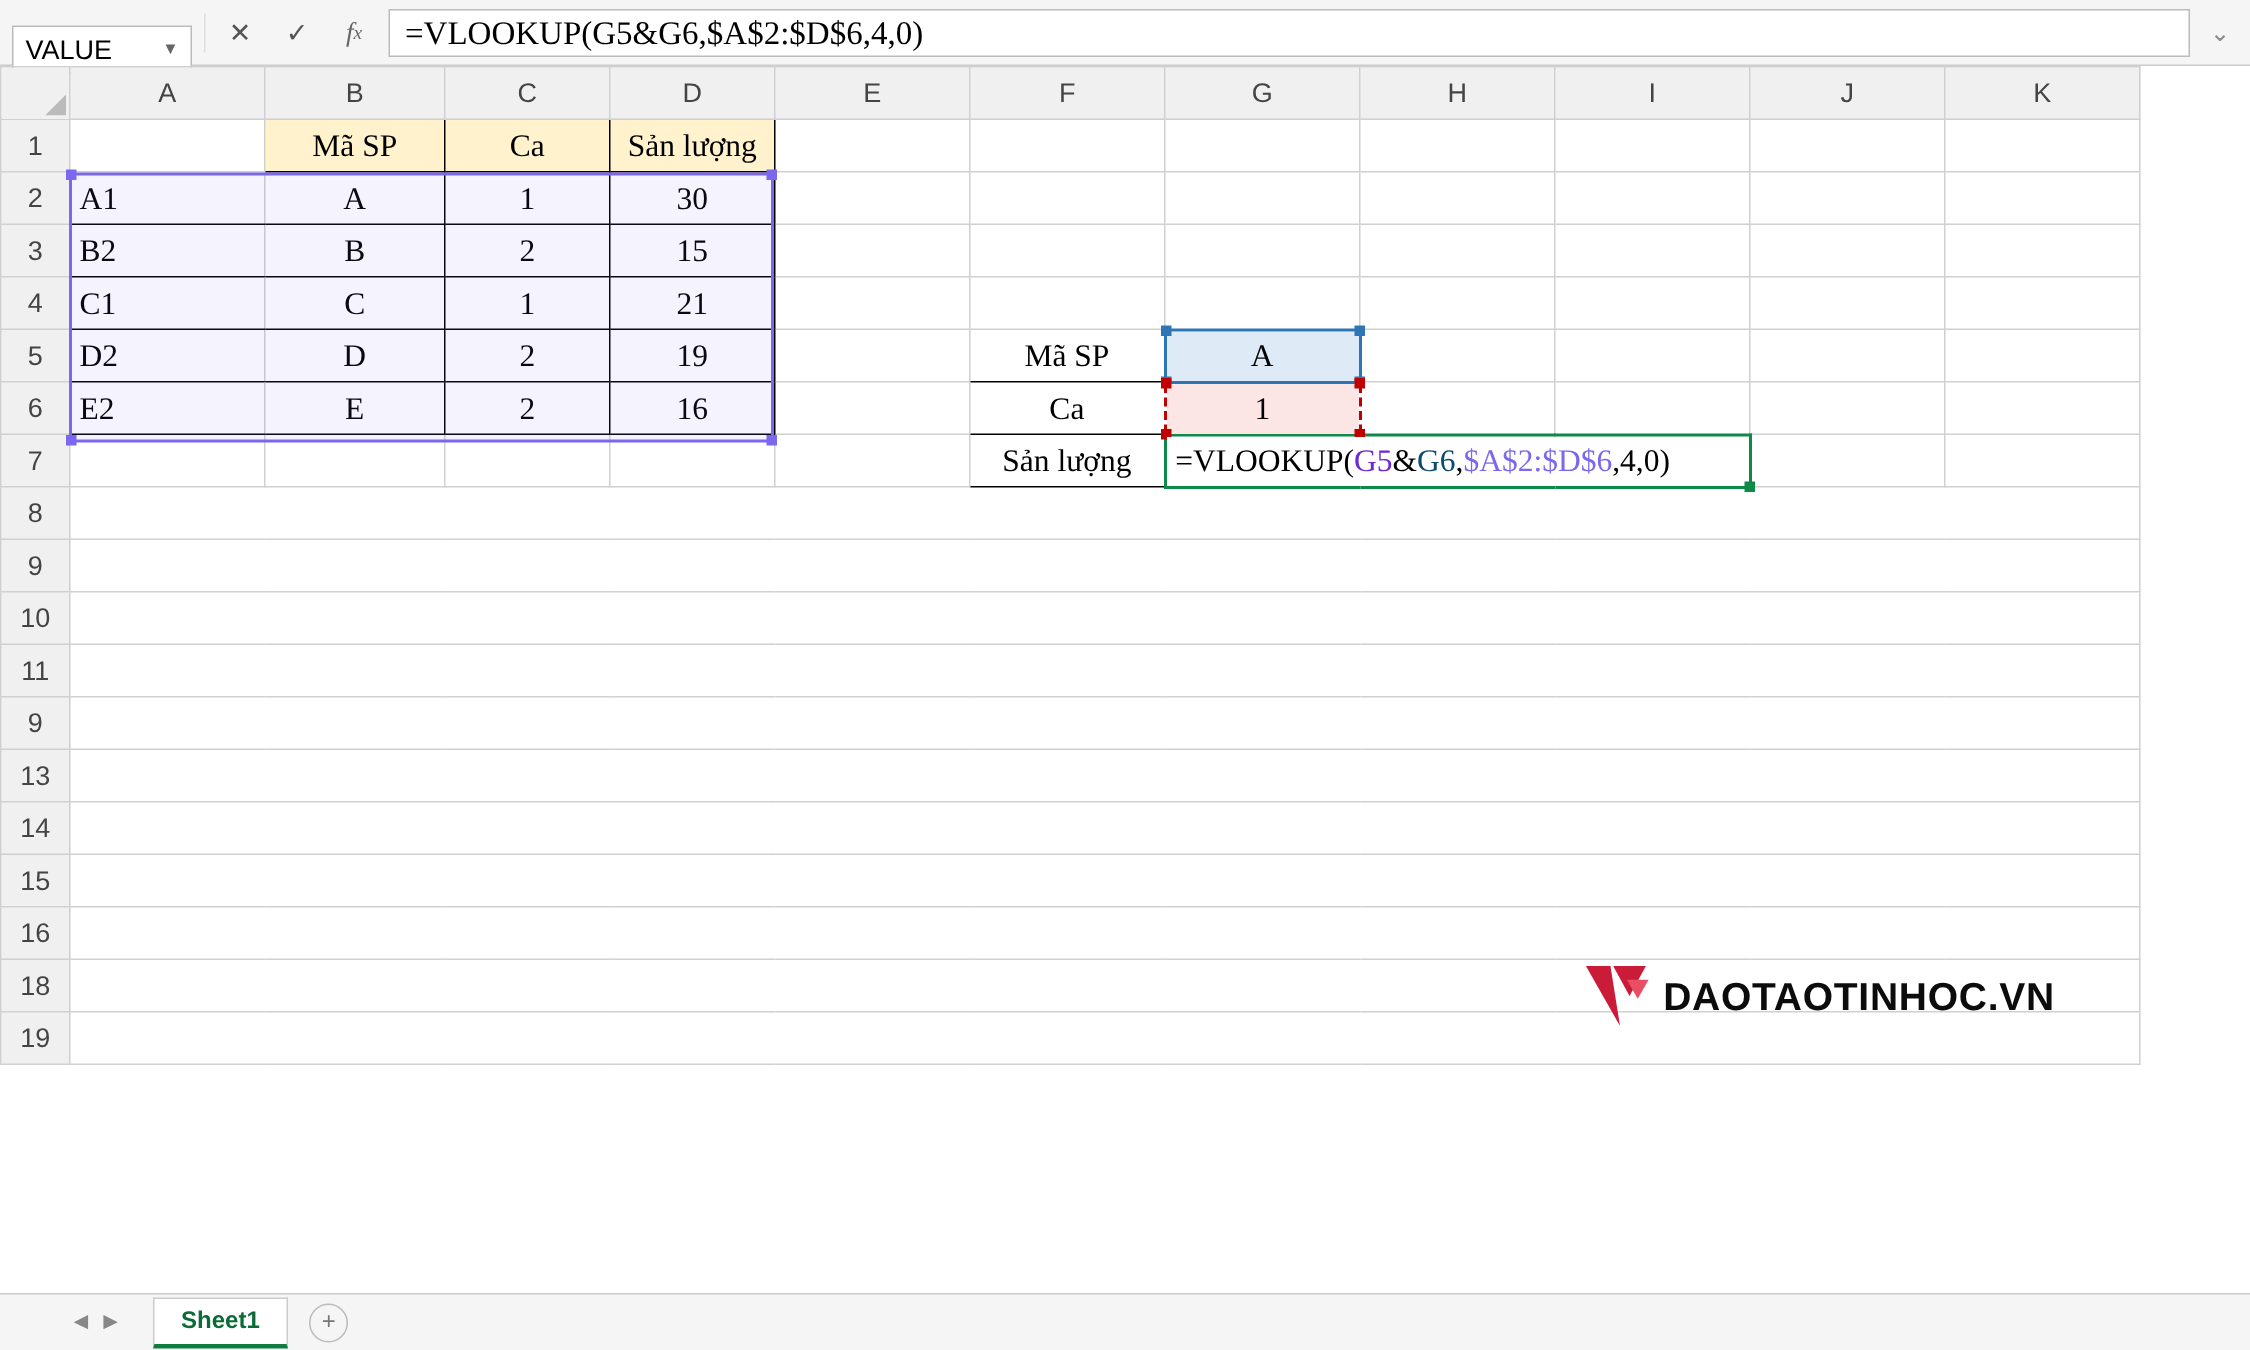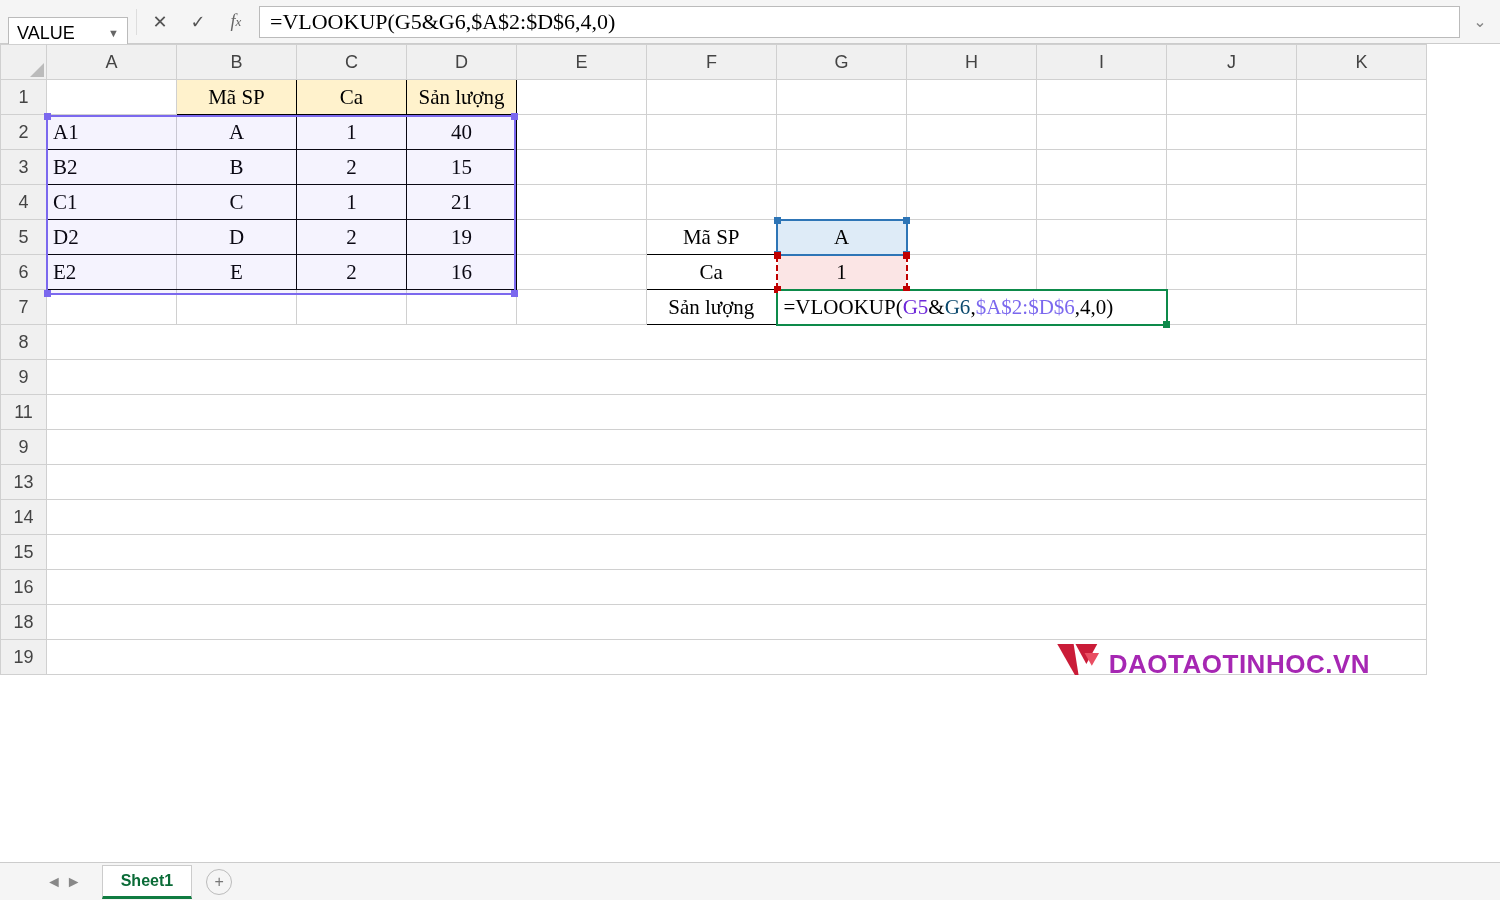--- a/index.html
+++ b/index.html
@@ -53,21 +53,21 @@
 .tok-purple { color: #7b68ee; }
 
 
 .tab-bar { position: fixed; bottom: 0; left: 0; right: 0; height: 38px; background: #f5f5f5; border-top: 1px solid #ccc; display: flex; align-items: center; padding-left: 46px; font-family: "Segoe UI", Arial; font-size: 16px; }
 .tab-nav { display:flex; gap:4px; margin-right: 20px; color:#888; }
 .tab-nav span { cursor:pointer; }
 .sheet-tab { padding: 6px 18px; background:#fff; border: 1px solid #ccc; border-bottom: 3px solid #107c41; font-weight: bold; color:#0a6b37; cursor:pointer; }
 .add-tab { margin-left: 14px; width: 26px; height:26px; border:1px solid #bbb; border-radius:50%; display:flex; align-items:center; justify-content:center; color:#777; cursor:pointer; }
 
 
-.watermark { position: absolute; right: 130px; top: 600px; display:flex; align-items:center; gap:6px; color:#a21caf; font-family: Arial, sans-serif; font-weight: bold; font-size: 26px; letter-spacing: 0.5px; opacity: 0.95; }
+.watermark { position: absolute; right: 130px; top: 600px; display:flex; align-items:center; gap:6px; color:#000000; font-family: Arial, sans-serif; font-weight: bold; font-size: 26px; letter-spacing: 0.5px; opacity: 0.95; }
 .watermark svg { width: 46px; height: 40px; }
 </style>
 </head>
 <body>
 
 <div class="formula-row">
   <div class="name-box">
     <span>VALUE</span>
     <span class="dd">▼</span>
   </div>
@@ -130,21 +130,21 @@
           <td class="cell"></td>
           <td class="cell"></td>
           <td class="cell"></td>
   </tr>
 
   <tr>
     <th class="rowhdr">2</th>
     <td class="cell tbody-leftcell">A1</td>
     <td class="cell tbody-cell">A</td>
     <td class="cell tbody-cell">1</td>
-    <td class="cell tbody-cell">40</td>
+    <td class="cell tbody-cell">30</td>
     <td class="cell"></td>
           <td class="cell"></td>
           <td class="cell"></td>
           <td class="cell"></td>
           <td class="cell"></td>
           <td class="cell"></td>
           <td class="cell"></td>
   </tr>
 
   <tr>
@@ -228,20 +228,24 @@
     <td class="cell"></td>
           <td class="cell"></td>
   </tr>
 
   <tr>
           <th class="rowhdr">8</th>
           <td class="cell" colspan="11"></td>
         </tr>
   <tr>
           <th class="rowhdr">9</th>
+          <td class="cell" colspan="11"></td>
+        </tr>
+  <tr>
+          <th class="rowhdr">10</th>
           <td class="cell" colspan="11"></td>
         </tr>
   <tr>
           <th class="rowhdr">11</th>
           <td class="cell" colspan="11"></td>
         </tr>
   <tr>
           <th class="rowhdr">9</th>
           <td class="cell" colspan="11"></td>
         </tr>

